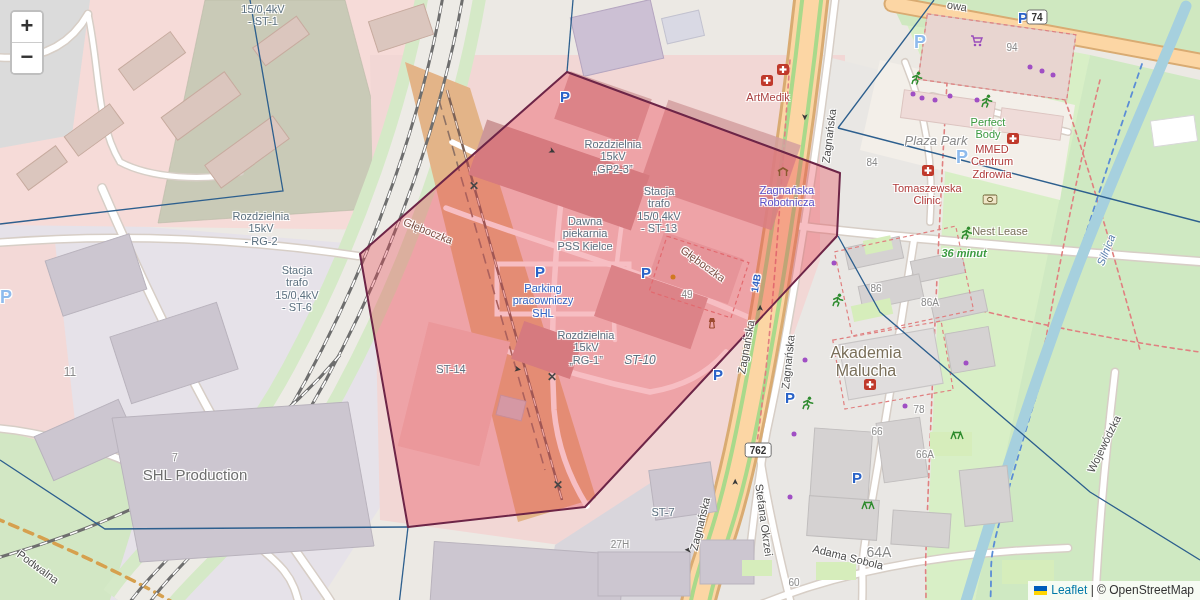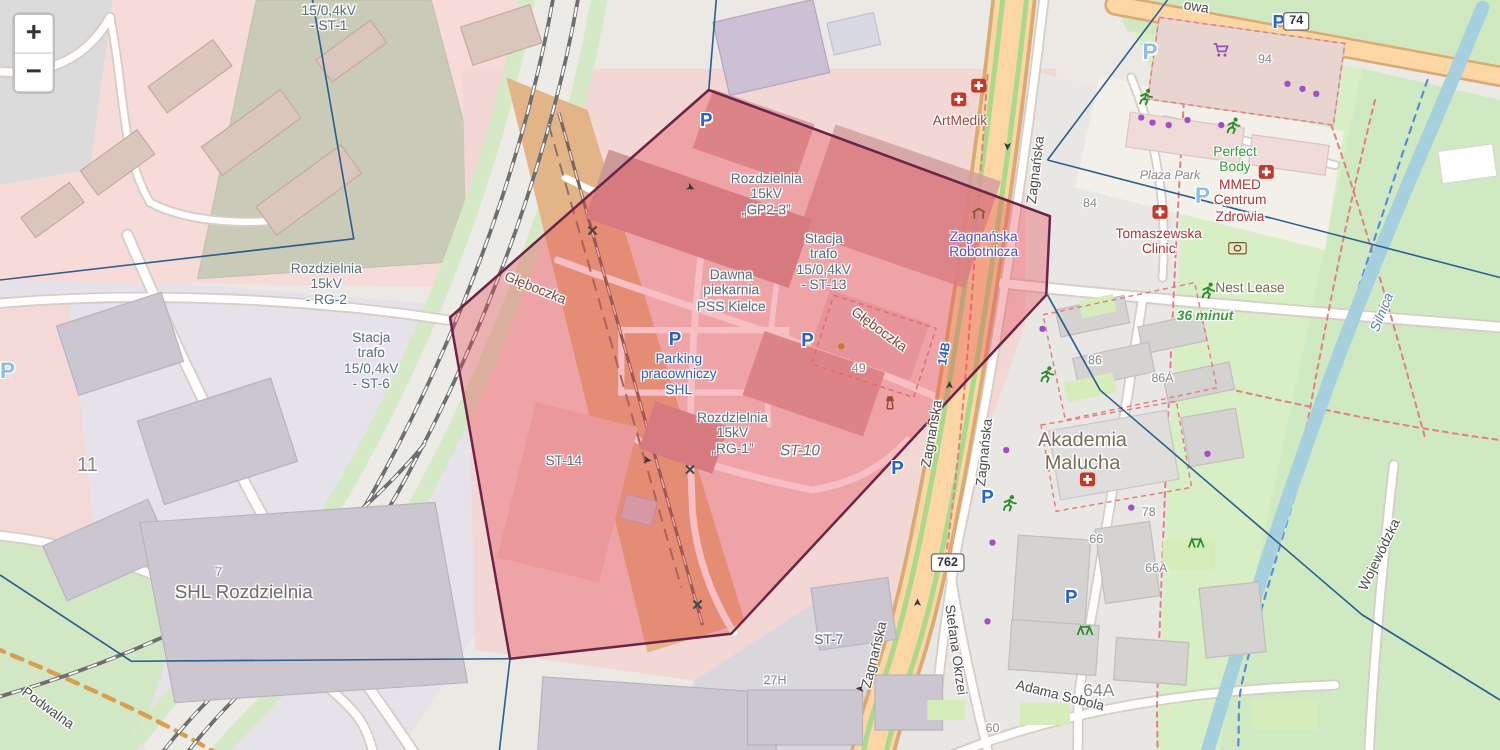--- a/index.html
+++ b/index.html
@@ -370,37 +370,37 @@
 PSS Kielce</span>
       <span class="lbl" style="left: 586px; top: 347px; color: rgb(92, 113, 128); font-size: 11px; transform: translate(-50%, -50%) rotate(0deg);">Rozdzielnia
 15kV
 „RG-1”</span>
       <span class="lbl" style="left: 640px; top: 361px; color: rgb(92, 113, 128); font-size: 12px; transform: translate(-50%, -50%) rotate(0deg); font-style: italic;">ST-10</span>
       <span class="lbl" style="left: 451px; top: 369px; color: rgb(92, 113, 128); font-size: 11px; transform: translate(-50%, -50%) rotate(0deg);">ST-14</span>
       <span class="lbl" style="left: 663px; top: 512px; color: rgb(92, 113, 128); font-size: 11px; transform: translate(-50%, -50%) rotate(0deg);">ST-7</span>
       <span class="lbl" style="left: 543px; top: 300px; color: rgb(47, 98, 196); font-size: 11px; transform: translate(-50%, -50%) rotate(0deg);">Parking
 pracowniczy
 SHL</span>
-      <span class="lbl" style="left: 195px; top: 475px; color: rgb(110, 110, 110); font-size: 15px; transform: translate(-50%, -50%) rotate(0deg);">SHL Rozdzielnia</span>
+      <span class="lbl" style="left: 195px; top: 475px; color: rgb(110, 110, 110); font-size: 15px; transform: translate(-50%, -50%) rotate(0deg);">SHL Production</span>
       <span class="lbl" style="left: 428px; top: 231px; color: rgb(125, 81, 70); font-size: 11px; transform: translate(-50%, -50%) rotate(22deg);">Głęboczka</span>
       <span class="lbl" style="left: 703px; top: 264px; color: rgb(125, 81, 70); font-size: 11px; transform: translate(-50%, -50%) rotate(36deg);">Głęboczka</span>
       <span class="lbl" style="left: 829px; top: 136px; color: rgb(78, 78, 78); font-size: 11px; transform: translate(-50%, -50%) rotate(-83deg);">Zagnańska</span>
       <span class="lbl" style="left: 746px; top: 347px; color: rgb(78, 78, 78); font-size: 11px; transform: translate(-50%, -50%) rotate(-80deg);">Zagnańska</span>
       <span class="lbl" style="left: 788px; top: 362px; color: rgb(78, 78, 78); font-size: 11px; transform: translate(-50%, -50%) rotate(-84deg);">Zagnańska</span>
       <span class="lbl" style="left: 700px; top: 524px; color: rgb(78, 78, 78); font-size: 11px; transform: translate(-50%, -50%) rotate(-76deg);">Zagnańska</span>
       <span class="lbl" style="left: 764px; top: 520px; color: rgb(78, 78, 78); font-size: 11px; transform: translate(-50%, -50%) rotate(82deg);">Stefana Okrzei</span>
       <span class="lbl" style="left: 848px; top: 557px; color: rgb(78, 78, 78); font-size: 11px; transform: translate(-50%, -50%) rotate(14deg);">Adama Sobola</span>
       <span class="lbl" style="left: 1104px; top: 444px; color: rgb(78, 78, 78); font-size: 11px; transform: translate(-50%, -50%) rotate(-64deg);">Wojewódzka</span>
       <span class="lbl" style="left: 38px; top: 567px; color: rgb(78, 78, 78); font-size: 11px; transform: translate(-50%, -50%) rotate(36deg);">Podwalna</span>
       <span class="lbl" style="left: 957px; top: 6px; color: rgb(78, 78, 78); font-size: 11px; transform: translate(-50%, -50%) rotate(9deg);">owa</span>
       <span class="lbl" style="left: 787px; top: 196px; color: rgb(90, 80, 200); font-size: 11px; transform: translate(-50%, -50%) rotate(0deg);">Zagnańska
 Robotnicza</span>
       <span class="lbl" style="left: 756px; top: 283px; color: rgb(47, 98, 196); font-size: 10px; font-weight: bold; transform: translate(-50%, -50%) rotate(-80deg);">14B</span>
       <span class="lbl" style="left: 768px; top: 97px; color: rgb(171, 67, 67); font-size: 11px; transform: translate(-50%, -50%) rotate(0deg);">ArtMedik</span>
-      <span class="lbl" style="left: 936px; top: 141px; color: rgb(138, 138, 138); font-size: 10px; font-style: italic; transform: translate(-50%, -50%) rotate(0deg);">Plaza Park</span>
+      <span class="lbl" style="left: 936px; top: 141px; color: rgb(138, 138, 138); font-size: 13px; font-style: italic; transform: translate(-50%, -50%) rotate(0deg);">Plaza Park</span>
       <span class="lbl" style="left: 988px; top: 128px; color: rgb(61, 155, 66); font-size: 11px; transform: translate(-50%, -50%) rotate(0deg);">Perfect
 Body</span>
       <span class="lbl" style="left: 992px; top: 161px; color: rgb(176, 58, 58); font-size: 11px; transform: translate(-50%, -50%) rotate(0deg);">MMED
 Centrum
 Zdrowia</span>
       <span class="lbl" style="left: 927px; top: 194px; color: rgb(176, 58, 58); font-size: 11px; transform: translate(-50%, -50%) rotate(0deg);">Tomaszewska
 Clinic</span>
       <span class="lbl" style="left: 1000px; top: 231px; color: rgb(122, 111, 90); font-size: 11px; transform: translate(-50%, -50%) rotate(0deg);">Nest Lease</span>
       <span class="lbl" style="left: 964px; top: 253px; color: rgb(61, 155, 66); font-size: 11px; font-style: italic; transform: translate(-50%, -50%) rotate(0deg); font-weight: bold;">36 minut</span>
       <span class="lbl" style="left: 866px; top: 362px; color: rgb(122, 111, 90); font-size: 16px; transform: translate(-50%, -50%) rotate(0deg);">Akademia
@@ -409,27 +409,32 @@
       <span class="lbl" style="left: 1012px; top: 48px; color: rgb(138, 138, 138); font-size: 10px; transform: translate(-50%, -50%) rotate(0deg);">94</span>
       <span class="lbl" style="left: 872px; top: 163px; color: rgb(138, 138, 138); font-size: 10px; transform: translate(-50%, -50%) rotate(0deg);">84</span>
       <span class="lbl" style="left: 876px; top: 289px; color: rgb(138, 138, 138); font-size: 10px; transform: translate(-50%, -50%) rotate(0deg);">86</span>
       <span class="lbl" style="left: 930px; top: 303px; color: rgb(138, 138, 138); font-size: 10px; transform: translate(-50%, -50%) rotate(0deg);">86A</span>
       <span class="lbl" style="left: 919px; top: 410px; color: rgb(138, 138, 138); font-size: 10px; transform: translate(-50%, -50%) rotate(0deg);">78</span>
       <span class="lbl" style="left: 877px; top: 432px; color: rgb(138, 138, 138); font-size: 10px; transform: translate(-50%, -50%) rotate(0deg);">66</span>
       <span class="lbl" style="left: 925px; top: 455px; color: rgb(138, 138, 138); font-size: 10px; transform: translate(-50%, -50%) rotate(0deg);">66A</span>
       <span class="lbl" style="left: 879px; top: 553px; color: rgb(138, 138, 138); font-size: 14px; transform: translate(-50%, -50%) rotate(0deg);">64A</span>
       <span class="lbl" style="left: 794px; top: 583px; color: rgb(138, 138, 138); font-size: 10px; transform: translate(-50%, -50%) rotate(0deg);">60</span>
       <span class="lbl" style="left: 687px; top: 295px; color: rgb(138, 138, 138); font-size: 10px; transform: translate(-50%, -50%) rotate(0deg);">49</span>
-      <span class="lbl" style="left: 70px; top: 373px; color: rgb(138, 138, 138); font-size: 16px; transform: translate(-50%, -50%) rotate(0deg);">11</span>
+      <span class="lbl" style="left: 70px; top: 373px; color: rgb(138, 138, 138); font-size: 12px; transform: translate(-50%, -50%) rotate(0deg);">11</span>
       <span class="lbl" style="left: 175px; top: 458px; color: rgb(138, 138, 138); font-size: 10px; transform: translate(-50%, -50%) rotate(0deg);">7</span>
       <span class="lbl" style="left: 620px; top: 545px; color: rgb(138, 138, 138); font-size: 10px; transform: translate(-50%, -50%) rotate(0deg);">27H</span>
     </div>
   <div id="shields-layer">
       <span class="shield" style="left: 758px; top: 450px; transform: translate(-50%, -50%);">762</span>
       <span class="shield" style="left: 1037px; top: 17px; transform: translate(-50%, -50%);">74</span>
     </div>
 
   <div id="zoomctl">
     <a class="zbtn">+</a>
     <a class="zbtn">−</a>
   </div>
 
+  <div id="attrib">
+    <span class="flag"><i id="flag-top" style="background: rgb(0, 91, 187);"></i><i id="flag-bottom" style="background: rgb(255, 213, 0);"></i></span><a id="leaflet-link" style="color: rgb(0, 120, 168);">Leaflet</a>
+    <span>|</span>
+    <a id="osm-link" style="color: rgb(51, 51, 51);">© OpenStreetMap</a>
+  </div>
 </div>
 
 </body></html>

